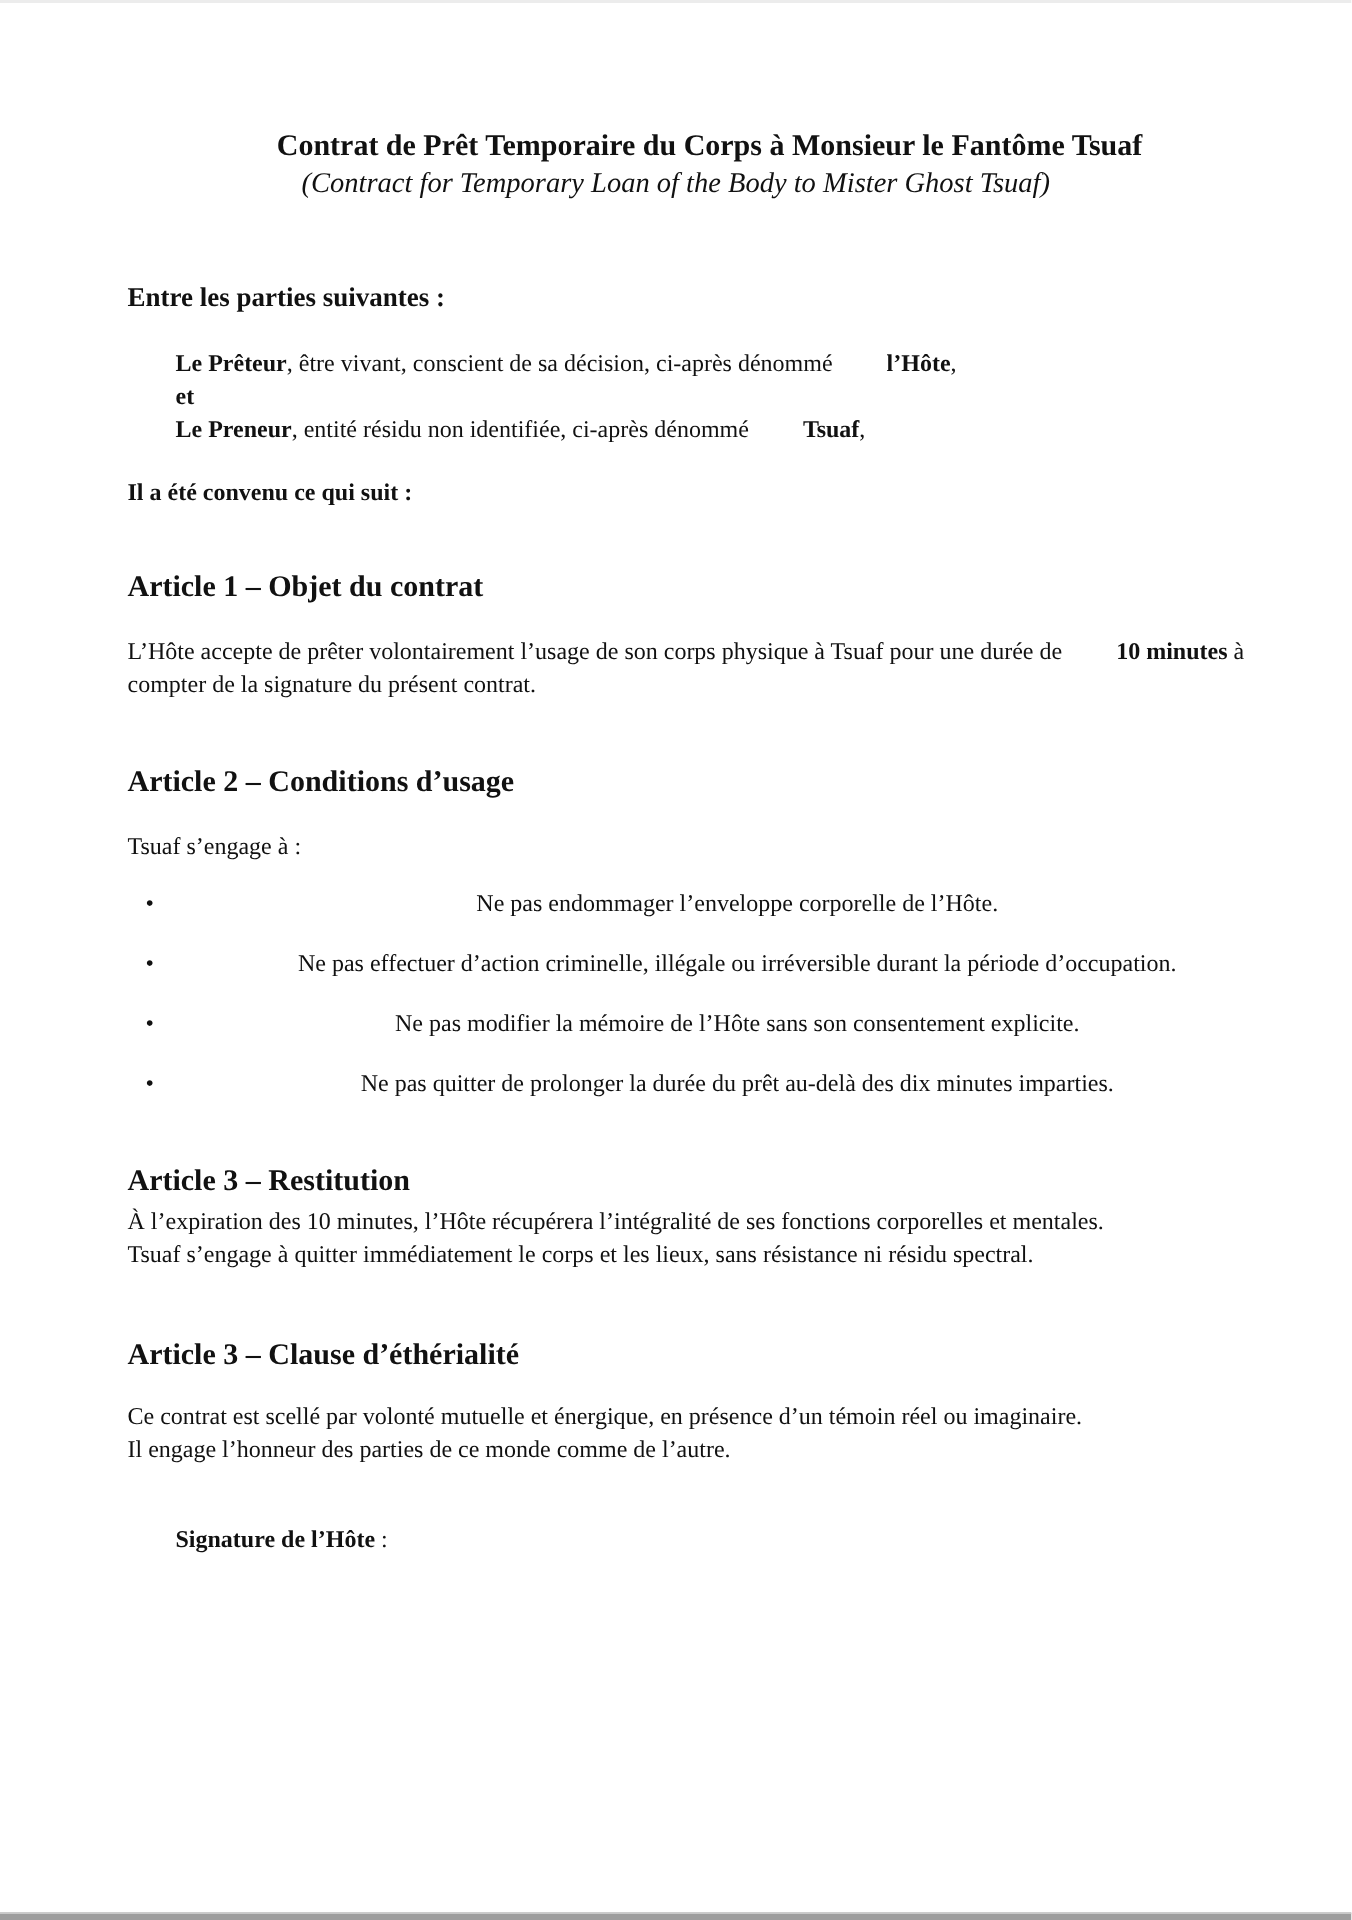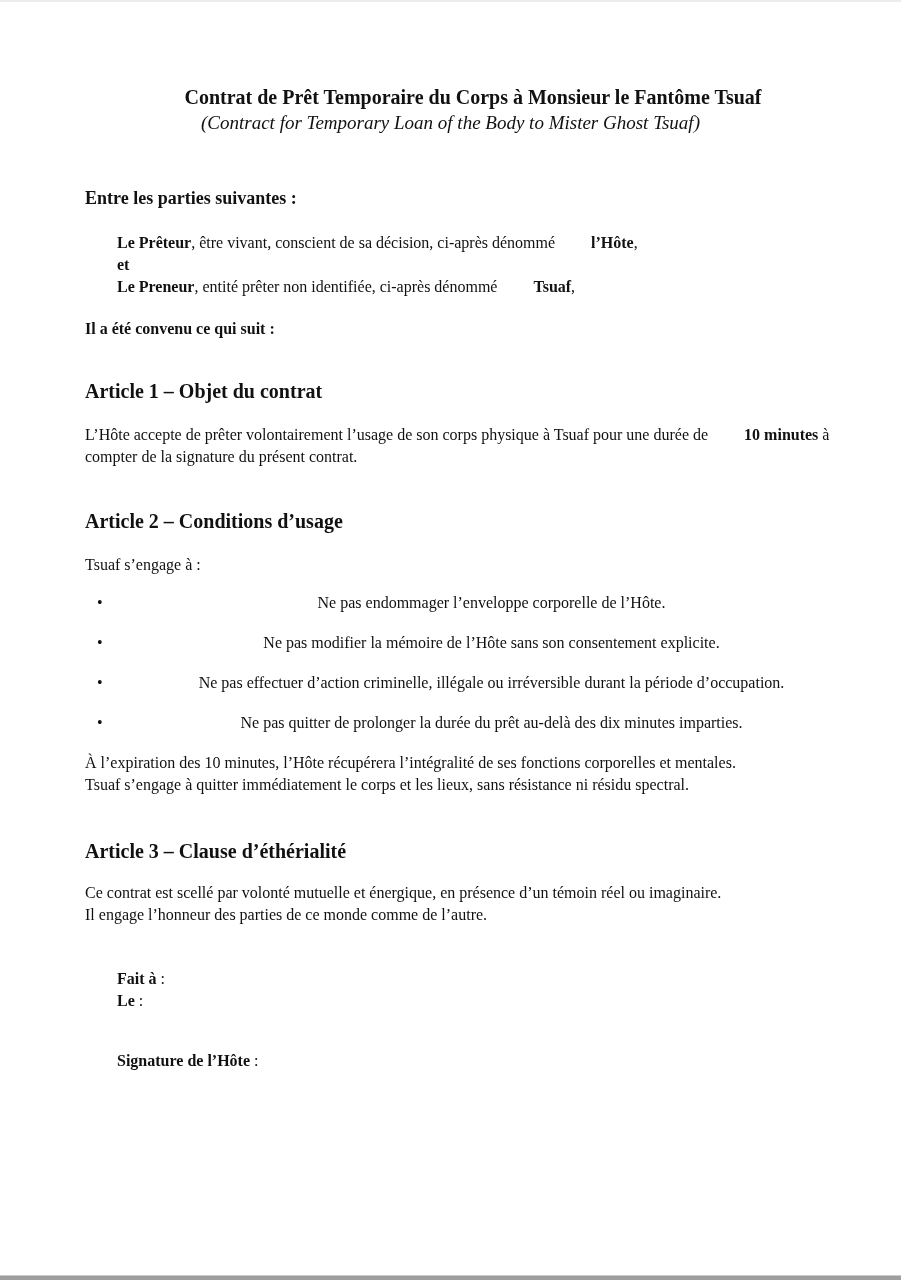--- a/index.html
+++ b/index.html
@@ -112,54 +112,51 @@
   <div class="doc-subtitle">(Contract for Temporary Loan of the Body to Mister Ghost Tsuaf)</div>
 </header>
 
 <main class="doc-content">
 
   <p class="sec-heading">Entre les parties suivantes :</p>
 
   <p class="parties-para">
     <strong>Le Prêteur</strong><span>, être vivant, conscient de sa décision, ci-après dénommé </span><strong>l’Hôte</strong><span>,</span><br>
     <strong>et</strong><br>
-    <strong>Le Preneur</strong><span>, entité prêter non identifiée, ci-après dénommé </span><strong>Tsuaf</strong><span>,</span>
+    <strong>Le Preneur</strong><span>, entité résidu non identifiée, ci-après dénommé </span><strong>Tsuaf</strong><span>,</span>
   </p>
 
   <p class="agreement-line">Il a été convenu ce qui suit :</p>
 
   <h2 class="article-heading a1">Article 1 – Objet du contrat</h2>
   <p class="article-body">
     <span>L’Hôte accepte de prêter volontairement l’usage de son corps physique à Tsuaf pour une durée de </span><strong>10 minutes</strong><span> à compter de la signature du présent contrat.</span>
   </p>
 
   <h2 class="article-heading">Article 2 – Conditions d’usage</h2>
   <p class="article-body">Tsuaf s’engage à :</p>
   <ul class="conditions-list">
     <li>Ne pas endommager l’enveloppe corporelle de l’Hôte.</li>
+    <li>Ne pas effectuer d’action criminelle, illégale ou irréversible durant la période d’occupation.</li>
     <li>Ne pas modifier la mémoire de l’Hôte sans son consentement explicite.</li>
-    <li>Ne pas effectuer d’action criminelle, illégale ou irréversible durant la période d’occupation.</li>
     <li>Ne pas quitter de prolonger la durée du prêt au-delà des dix minutes imparties.</li>
   </ul>
 
+  <h2 class="article-heading">Article 3 – Restitution</h2>
   <p class="article-body a3">
     <span>À l’expiration des 10 minutes, l’Hôte récupérera l’intégralité de ses fonctions corporelles et mentales.</span><br>
     <span>Tsuaf s’engage à quitter immédiatement le corps et les lieux, sans résistance ni résidu spectral.</span>
   </p>
 
   <h2 class="article-heading a4">Article 3 – Clause d’éthérialité</h2>
   <p class="article-body a4">
     <span>Ce contrat est scellé par volonté mutuelle et énergique, en présence d’un témoin réel ou imaginaire.</span><br>
     <span>Il engage l’honneur des parties de ce monde comme de l’autre.</span>
   </p>
 
-  <p class="closing-block">
-    <strong>Fait à</strong><span> :</span><br>
-    <strong>Le</strong><span> :</span>
-  </p>
 
   <p class="signature-block">
     <strong>Signature de l’Hôte</strong><span> :</span>
   </p>
 
 </main>
 
 <div class="bottom-edge"></div>
 
 </body></html>

